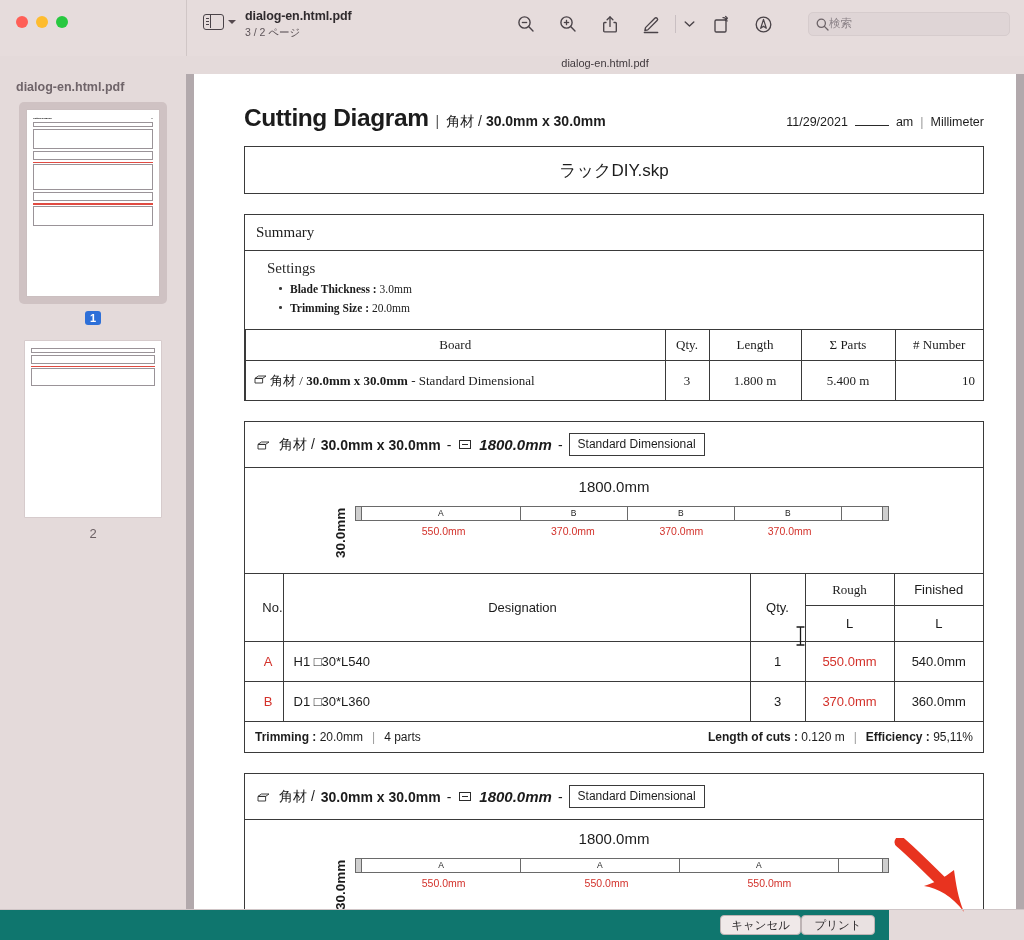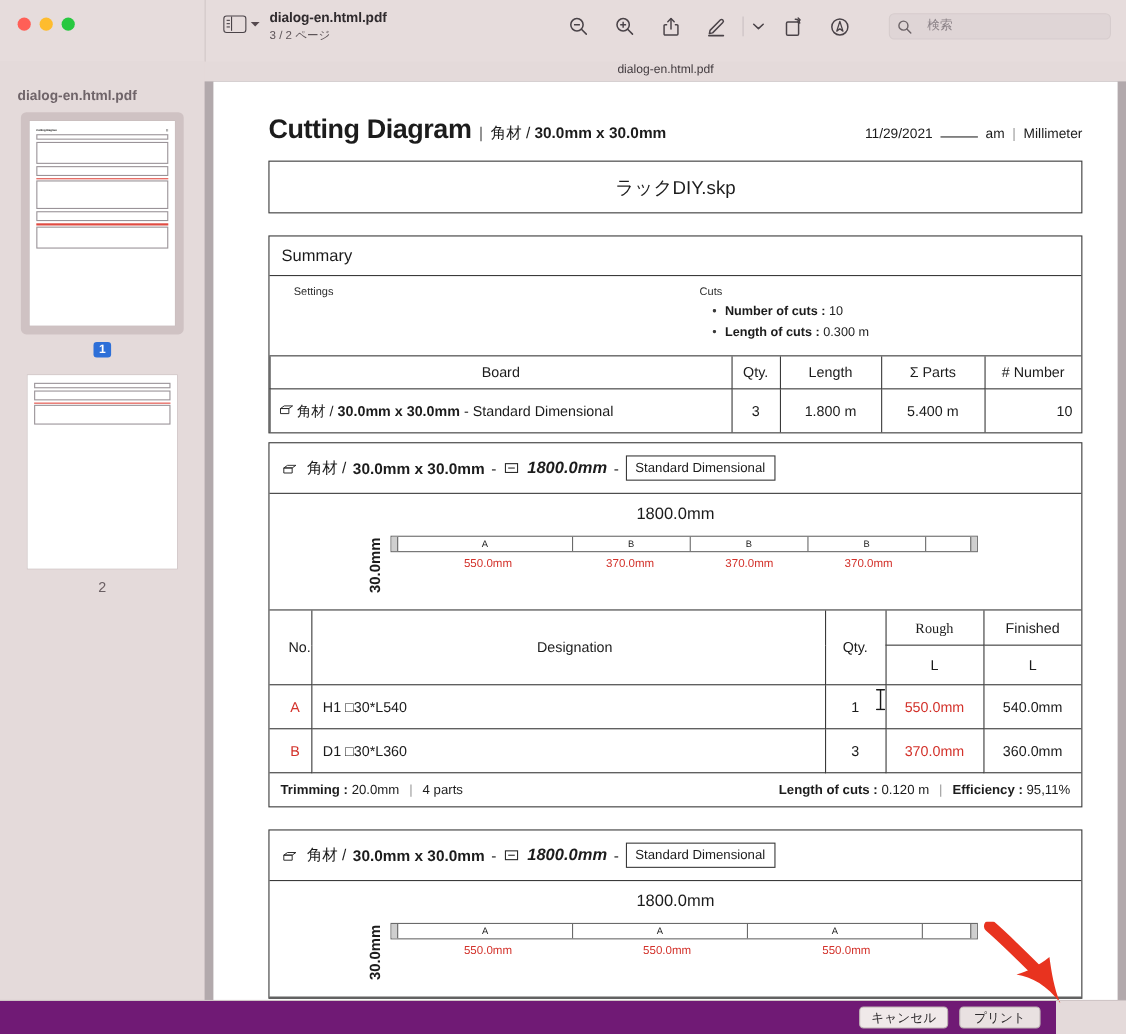--- a/index.html
+++ b/index.html
@@ -89,21 +89,21 @@
   .vsep {
     width: 1px; height: 18px; background: #c9bfc2; margin: 0 2px;
   }
   .tchev { width: 22px; display:flex; align-items:center; justify-content:center; }
 
   #search-box {
     position: absolute; right: 14px; top: 12px;
     width: 202px; height: 24px;
     background: #dfd5d6; border: 1px solid #d6cccd;
     border-radius: 5px;
-    display: flex; align-items: center; padding-left: 7px; gap: 14px;
+    display: flex; align-items: center; padding-left: 7px; gap: 0;
   }
   #search-input-text {
     font-size: 11.5px; color: #8b8287; line-height: 1;
   }
 
   #subtitle-bar {
     position: absolute; top: 52px; left: 186px;
     width: 838px; height: 22px;
     display: flex; align-items: center; justify-content: center;
     font-size: 11px; color: #413a3e;
@@ -183,31 +183,31 @@
     border: 1.4px solid #3a3a3a;
     width: 100%;
   }
 
   .title-box {
     height: 48px; display: flex; align-items: center; justify-content: center;
     font-size: 17px; margin-bottom: 20px;
   }
 
   
-  .summary-box { margin-bottom: 8px; }
+  .summary-box { margin-bottom: 20px; font-family: Liberation Serif, serif; }
   .summary-head {
     font-size: 15px; padding: 9px 11px 9px 11px;
     border-bottom: 1.4px solid #3a3a3a;
   }
   .summary-body {
     display: flex; padding: 9px 0 11px 0;
     border-bottom: 1.4px solid #3a3a3a;
   }
   .sum-col { flex: 1; padding-left: 22px; }
-  .sum-col h4 { font-size: 10px; font-weight: normal; color: #2b2b2b; margin-bottom: 3px; }
+  .sum-col h4 { font-size: 15px; font-weight: normal; color: #2b2b2b; margin-bottom: 3px; }
   .sum-col ul { list-style: none; padding-left: 12px; }
   .sum-col li {
     font-size: 11.5px; line-height: 1.65; position: relative; padding-left: 11px;
   }
   .sum-col li::before {
     content: ""; position: absolute; left: 0; top: 7px;
     width: 2.6px; height: 2.6px; background: #3a3a3a; border-radius: 50%;
   }
   .sum-col li b { font-weight: bold; }
 
@@ -316,24 +316,24 @@
 
   
   #red-arrow {
     position: absolute; left: 894px; top: 838px;
     width: 110px; height: 92px; z-index: 40; pointer-events: none;
   }
 
   
   #bottom-bar {
     position: absolute; left: 0; bottom: 0;
-    width: 960px; height: 30px;
-    background: #701a75;
+    width: 889px; height: 30px;
+    background: #0f766e;
     display: flex; align-items: center; justify-content: flex-end;
-    padding-right: 14px; gap: 10px;
+    padding-right: 14px; 
     z-index: 50;
   }
   .dlg-btn {
     height: 20px; min-width: 74px;
     border: 1px solid #bdb3b4; border-radius: 4px;
     background: #f0e9e9;
     font-size: 11.5px; color: #2d2a2c;
     display: flex; align-items: center; justify-content: center;
     padding: 0 10px;
   }
@@ -488,26 +488,23 @@
 
         <div class="boxed title-box">
           <span>ラックDIY.skp</span>
         </div>
 
         <div class="boxed summary-box">
           <div class="summary-head">Summary</div>
           <div class="summary-body">
             <div class="sum-col">
               <h4>Settings</h4>
-            </div>
-            <div class="sum-col">
-              <h4>Cuts</h4>
               <ul>
-                <li><b>Number of cuts :</b> <span>10</span></li>
-                <li><b>Length of cuts :</b> <span>0.300 m</span></li>
+                <li><b>Blade Thickness :</b> <span>3.0mm</span></li>
+                <li><b>Trimming Size :</b> <span>20.0mm</span></li>
               </ul>
             </div>
           </div>
           <table class="tb sum-table">
             <tbody>
                 <tr>
               <th class="c">Board</th>
               <th class="c" style="width:44px;">Qty.</th>
               <th class="c" style="width:92px;">Length</th>
               <th class="c" style="width:94px;">Σ Parts</th>

